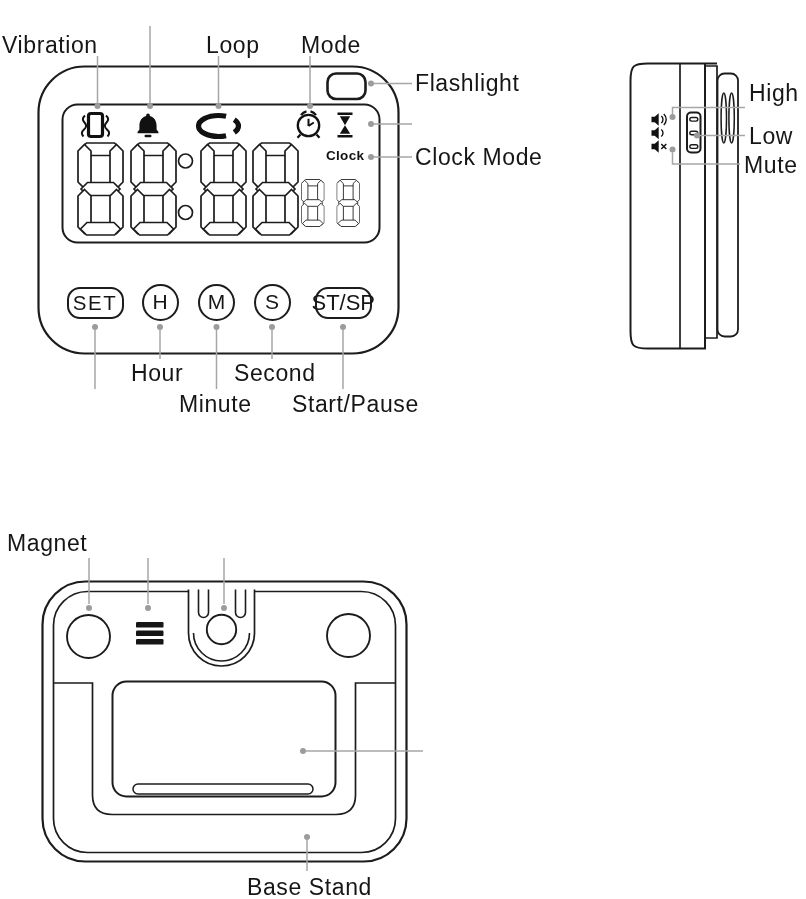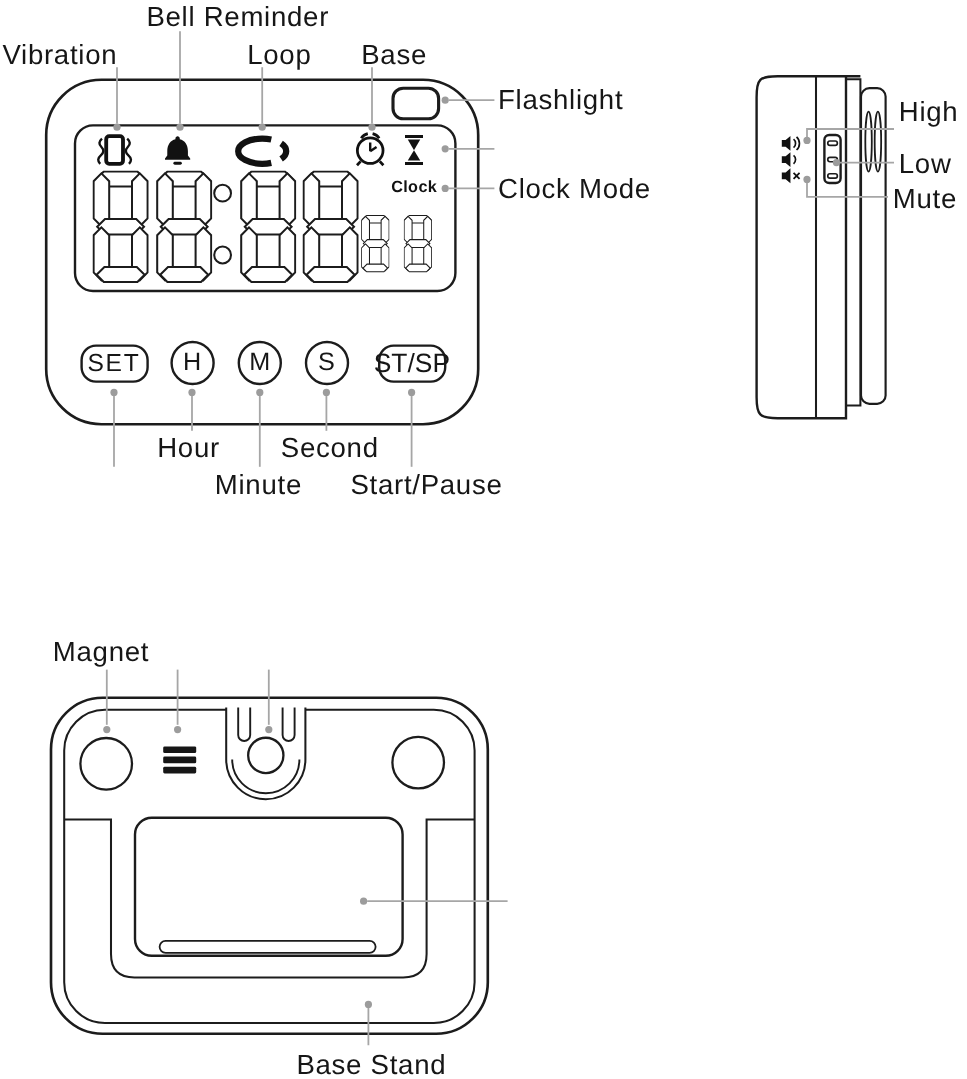--- a/index.html
+++ b/index.html
@@ -181,31 +181,30 @@
 </svg>
 
   <div class="clock-ind" style="left:326px;top:148px;">Clock</div>
 
   <div class="btn pill" style="left:66.5px;top:286.5px;width:57px;height:32px;font-size:20.5px;letter-spacing:1.5px;">SET</div>
   <div class="btn round" style="left:141.5px;top:283.5px;width:37px;height:37px;font-size:21px;">H</div>
   <div class="btn round" style="left:198px;top:283.5px;width:37px;height:37px;font-size:21px;">M</div>
   <div class="btn round" style="left:253.5px;top:283.5px;width:37px;height:37px;font-size:21px;">S</div>
   <div class="btn pill" style="left:314.5px;top:286.5px;width:57.5px;height:32px;font-size:22px;">ST/SP</div>
 
-  <div class="lbl" style="left:122px;top:1px;">Bell Reminder</div>
   <div class="lbl" style="left:2px;top:32px;">Vibration</div>
   <div class="lbl" style="left:206px;top:32px;">Loop</div>
-  <div class="lbl" style="left:301px;top:32px;">Base</div>
+  <div class="lbl" style="left:301px;top:32px;">Mode</div>
   <div class="lbl" style="left:415px;top:70px;">Flashlight</div>
   <div class="lbl" style="left:415px;top:144px;">Clock Mode</div>
   <div class="lbl" style="left:131px;top:360px;">Hour</div>
   <div class="lbl" style="left:234px;top:360px;">Second</div>
   <div class="lbl" style="left:179px;top:391px;">Minute</div>
   <div class="lbl" style="left:292px;top:391px;">Start/Pause</div>
 
   <div class="lbl" style="left:749px;top:80px;">High</div>
   <div class="lbl" style="left:749px;top:123px;">Low</div>
   <div class="lbl" style="left:744px;top:151.5px;">Mute</div>
 
-  <div class="lbl" style="left:7px;top:530px;margin-left:37px;">Magnet</div>
+  <div class="lbl" style="left:7px;top:530px;">Magnet</div>
   <div class="lbl" style="left:247px;top:874px;">Base Stand</div>
 
 </div>
 
 </body></html>

